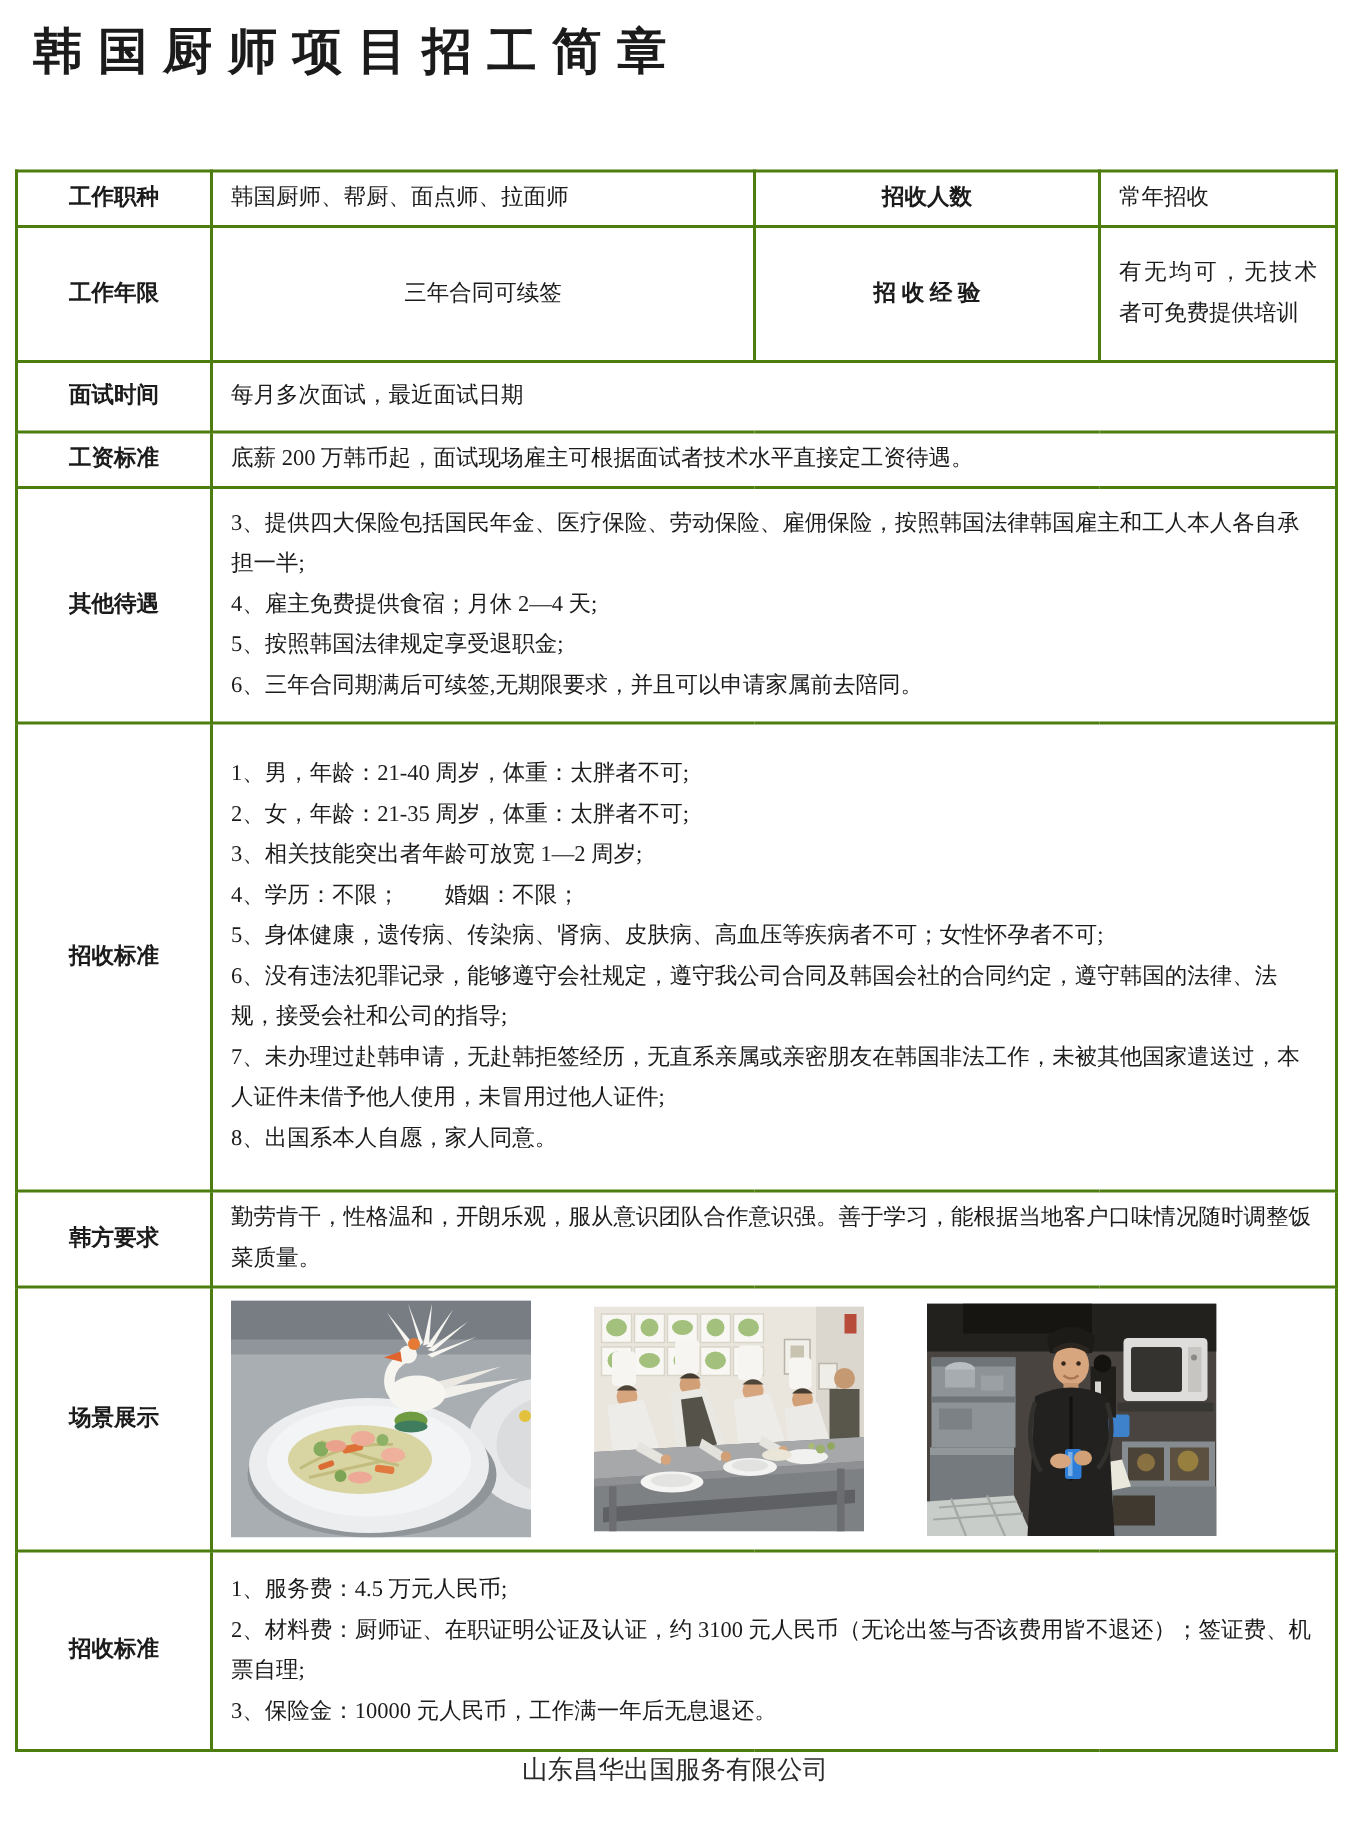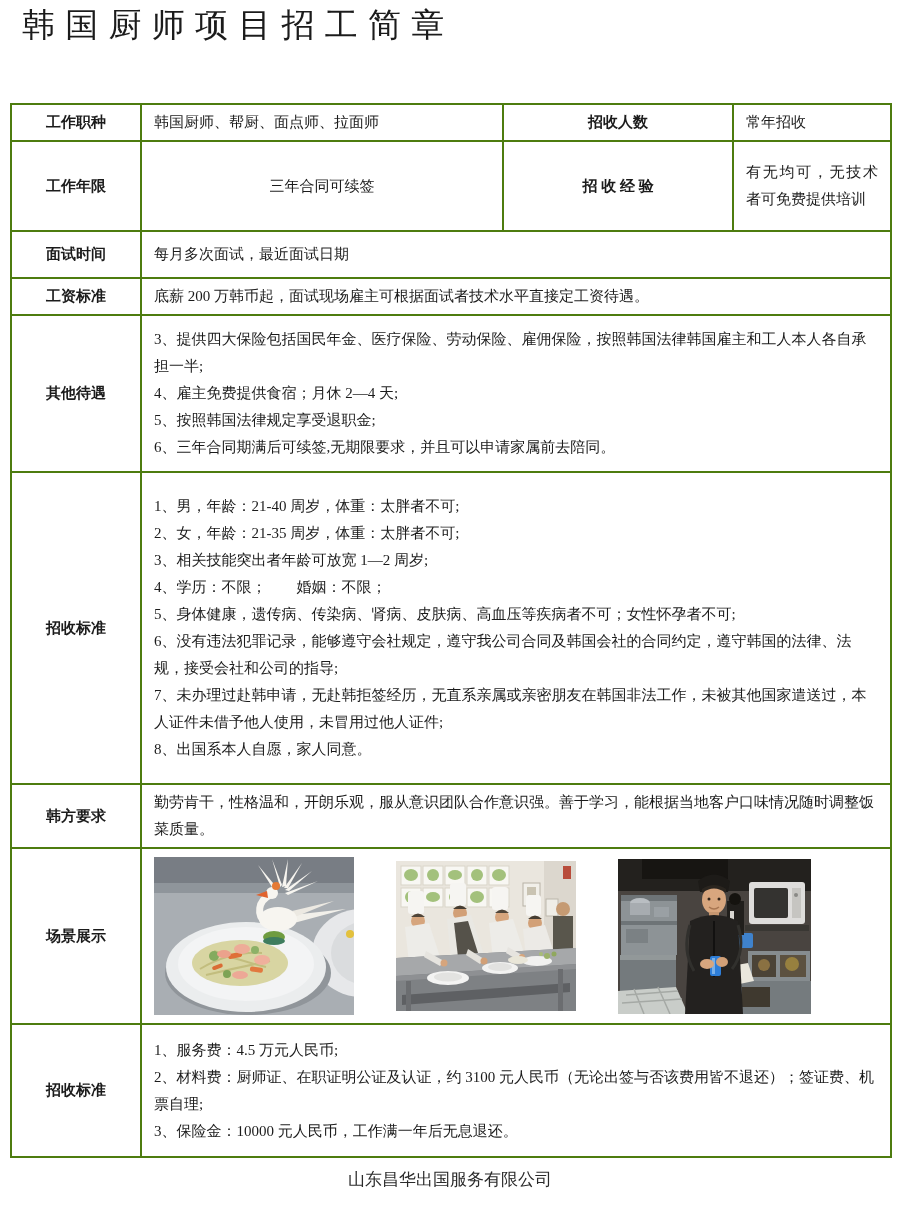--- a/index.html
+++ b/index.html
@@ -2,22 +2,22 @@
 <html><head>
 <meta charset="utf-8">
 <style>
   html,body{margin:0;padding:0;}
   body{
     width:900px;height:1222px;background:#ffffff;color:#1b1b1b;
     font-family:"Liberation Serif","DejaVu Serif",serif;
     overflow:hidden;position:relative;
   }
   .title{
-    margin:3px 0 0 22px;
-    font-size:33px;font-weight:normal;letter-spacing:1px;line-height:44px;
+    margin:13px 0 0 22px;
+    font-size:33px;font-weight:bold;letter-spacing:1px;line-height:44px;
     white-space:nowrap;
   }
   table.doc{
     border-collapse:collapse;table-layout:fixed;
     width:880px;margin:56px 0 0 10px;
   }
   table.doc td{
     border:2px solid #4d7c0f;
     font-size:15px;line-height:27px;
     padding:4px 12px;vertical-align:middle;
@@ -30,21 +30,21 @@
   .r1{height:36px}.r2{height:90px}.r3{height:47px}.r4{height:35px}
   .r5{height:157px}.r6{height:312px}.r7{height:49px}.r8{height:176px}.r9{height:133px}
   .lines{overflow:hidden;}
   .lines.benefits{max-height:149px}
   .lines.criteria{max-height:304px}
   .lines.fees{max-height:125px}
   td.photocell{padding:6px 0 6px 26px;}
   .photos{display:flex;align-items:center;gap:42px;}
   .photos svg{display:block;}
   .footer{
-    margin-top:10px;text-align:center;
+    text-align:center;
     font-size:17px;line-height:24px;color:#2a2a2a;
   }
 </style>
 </head>
 <body>
 
 <div class="title">韩 国 厨 师 项 目 招 工 简 章</div>
 
 <table class="doc">
   <colgroup>

